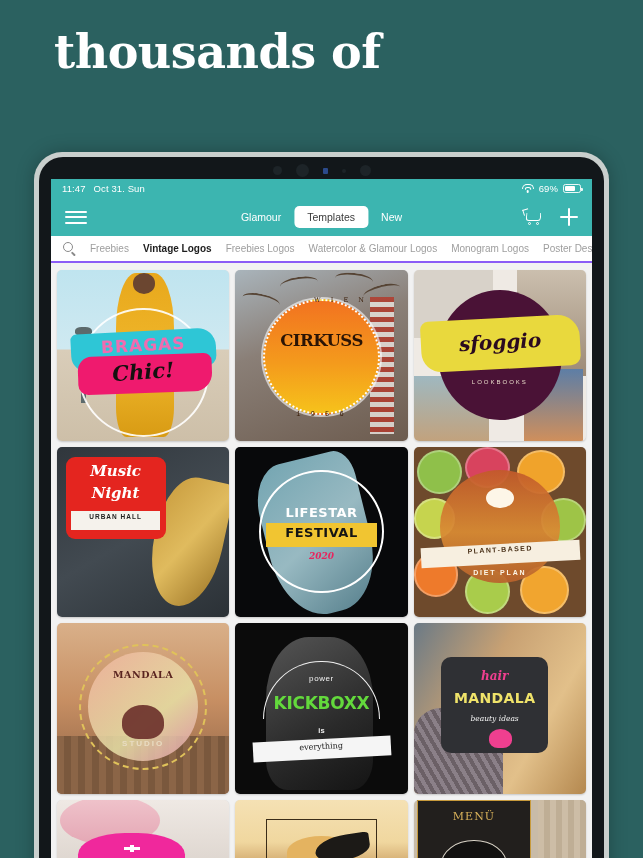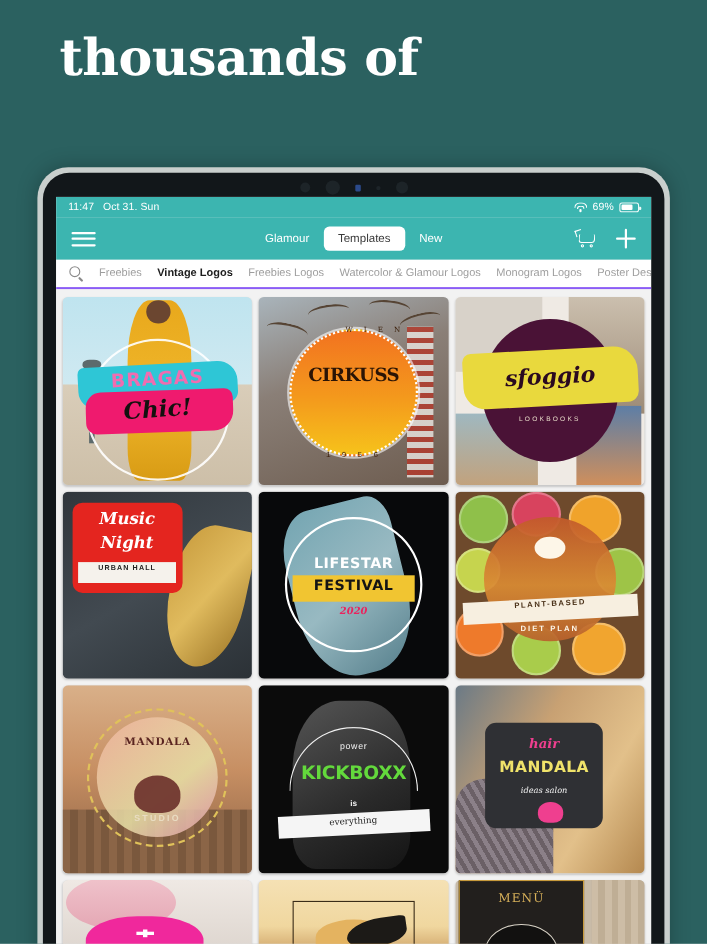--- a/index.html
+++ b/index.html
@@ -532,21 +532,21 @@
           </div>
         </div>
 
         <div class="card c9">
           <div class="inner">
             <div class="ph"></div>
             <div class="knit"></div>
             <div class="badge"></div>
             <div class="t1">hair</div>
             <div class="t2">MANDALA</div>
-            <div class="t3">ideas salon</div>
+            <div class="t3">beauty ideas</div>
             <div class="lotus"></div>
           </div>
         </div>
 
         <div class="card partial c10">
           <div class="inner">
             <div class="ph"></div>
             <div class="plate"></div>
             <div class="pinkshape"></div>
             <div class="cross"></div>

